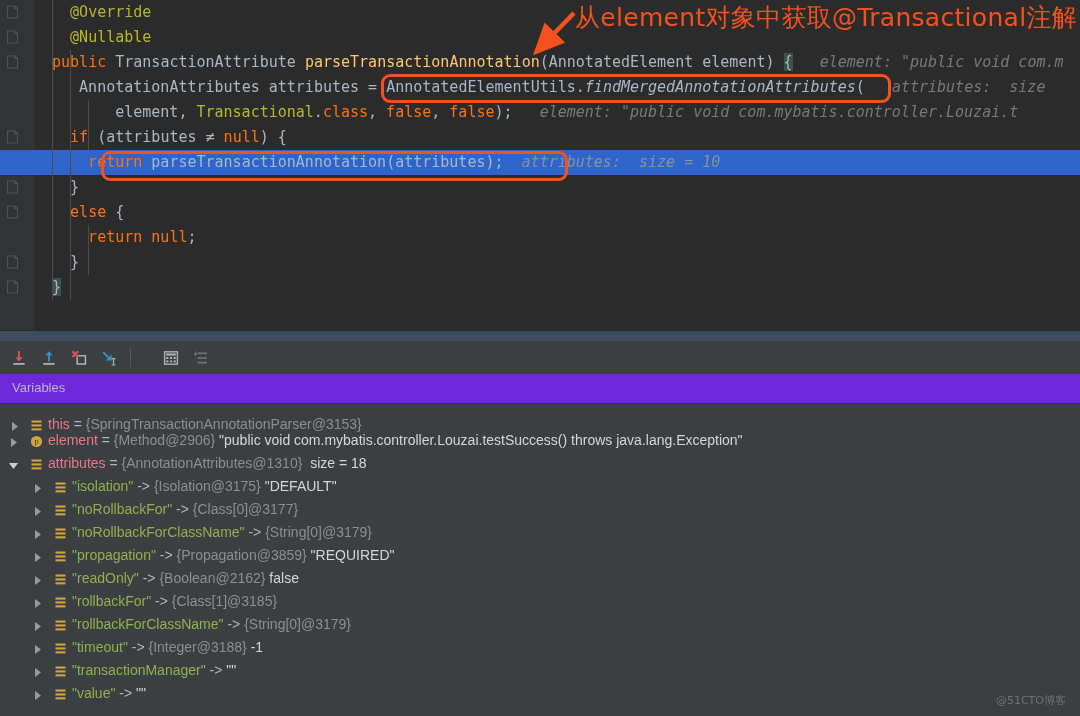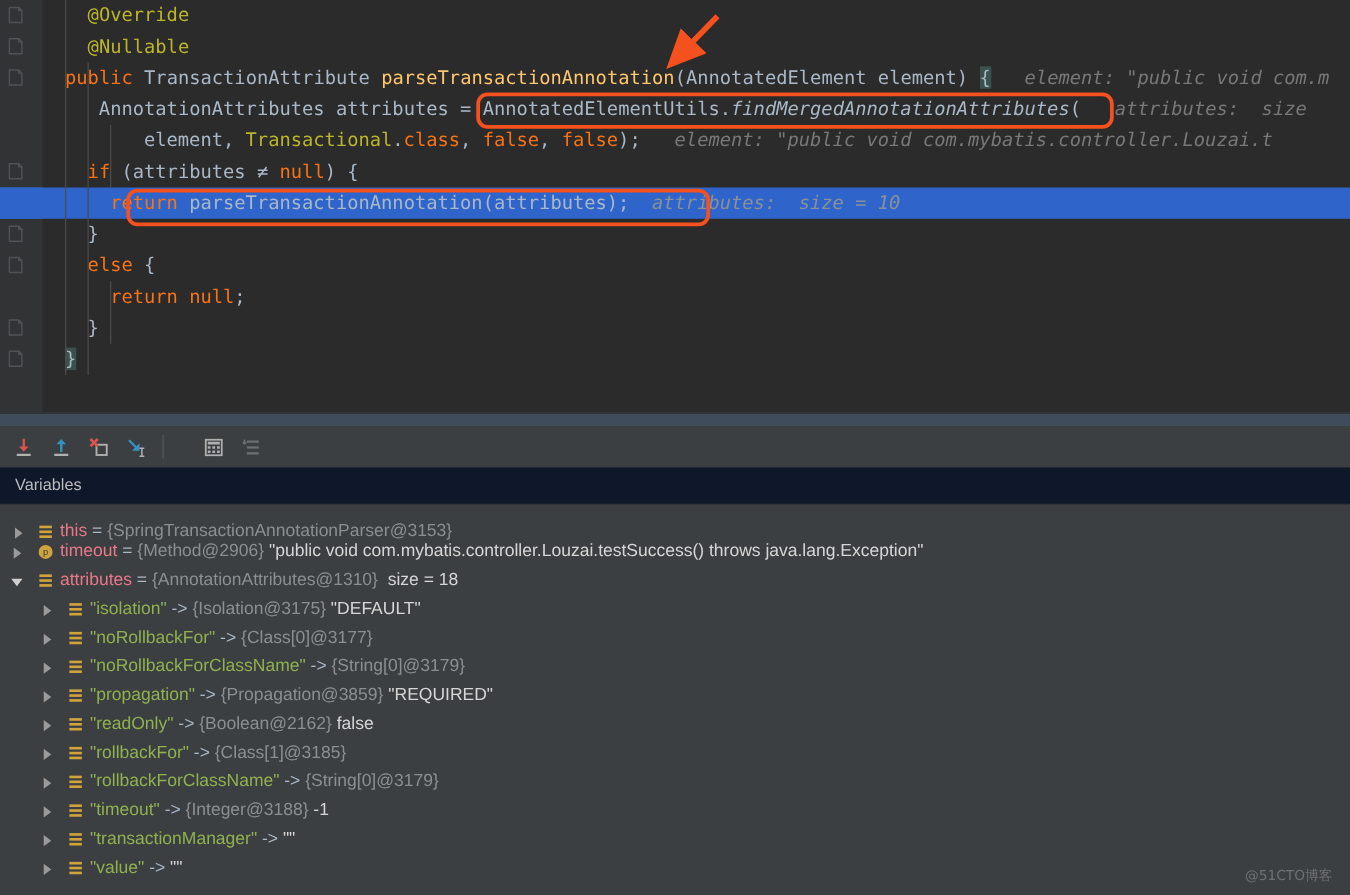--- a/index.html
+++ b/index.html
@@ -84,21 +84,21 @@
     position:absolute;top:6px;width:22px;height:22px;
     display:flex;align-items:center;justify-content:center;
   }
   .tb-sep{
     position:absolute;top:7px;width:1px;height:19px;background:#555759;
   }
 
   
   .vars-header{
     position:absolute;left:0;top:374px;width:1080px;height:29px;
-    background:#0f172a;border-bottom:1px solid #323232;
+    background:#6d28d9;border-bottom:1px solid #323232;
   }
   .vars-header .lbl{
     position:absolute;left:12px;top:6px;
     color:#bbbbbb;font-size:13px;
   }
 
   
   .vars-tree{
     position:absolute;left:0;top:404px;width:1080px;height:312px;
     background:#3c3f41;overflow:hidden;
@@ -199,20 +199,21 @@
 
     <svg width="1080" height="340" style="position:absolute;left:0;top:0;">
       <defs>
         <marker id="ahead" markerWidth="7" markerHeight="7" refX="5.4" refY="3.2" orient="auto">
           <path d="M0,0 L7,3.2 L0,6.4 z" fill="#f4511e"></path>
         </marker>
       </defs>
       <line x1="574" y1="13" x2="538" y2="50" stroke="#f4511e" stroke-width="4.5" marker-end="url(#ahead)"></line>
     </svg>
 
+    <div class="anno-text" style="left:575px;top:1px;">从element对象中获取@Transactional注解</div>
   </div>
 
   <div class="divider-bar"></div>
 
   <div class="dbg-toolbar">
 
     <div class="tb-btn" style="left:8px;">
       <svg width="18" height="18" viewBox="0 0 18 18">
         <path d="M9 2 L9 9.6" stroke="#d9534f" stroke-width="1.9" fill="none"></path>
         <path d="M5.2 8.2 L9 12.4 L12.8 8.2 z" fill="#d9534f"></path>
@@ -285,21 +286,21 @@
         <span class="vtext" style="left: 48px;"><span class="vname">this</span><span class="veq"> = </span><span class="vtype">{SpringTransactionAnnotationParser@3153}</span></span>
       </div>
       <div class="vrow" style="top: 26px;">
         <span class="arrow" style="left: 8px;"><svg width="11" height="11" viewBox="0 0 11 11">
             <path d="M3 1 L9 5.5 L3 10 z" fill="#9a9a9a"></path>
           </svg></span>
         <span class="vicon" style="left: 30px;"><svg width="13" height="13" viewBox="0 0 13 13">
             <circle cx="6.5" cy="6.5" r="5.6" fill="#d1a33c"></circle>
             <text x="6.5" y="9.4" font-size="7.5" font-family="Liberation Sans, sans-serif" fill="#3c3f41" text-anchor="middle">p</text>
           </svg></span>
-        <span class="vtext" style="left: 48px;"><span class="vname">timeout</span><span class="veq"> = </span><span class="vtype">{Method@2906}</span><span class="vval"> "public void com.mybatis.controller.Louzai.testSuccess() throws java.lang.Exception"</span></span>
+        <span class="vtext" style="left: 48px;"><span class="vname">element</span><span class="veq"> = </span><span class="vtype">{Method@2906}</span><span class="vval"> "public void com.mybatis.controller.Louzai.testSuccess() throws java.lang.Exception"</span></span>
       </div>
       <div class="vrow" style="top: 49px;">
         <span class="arrow" style="left: 8px;"><svg width="11" height="11" viewBox="0 0 11 11">
             <path d="M1 3 L10 3 L5.5 9 z" fill="#cfcfcf"></path>
           </svg></span>
         <span class="vicon" style="left: 30px;"><svg width="13" height="13" viewBox="0 0 13 13">
             <rect x="1.5" y="1.5" width="10" height="2.1" fill="#d1a33c"></rect>
             <rect x="1.5" y="5.4" width="10" height="2.1" fill="#d1a33c"></rect>
             <rect x="1.5" y="9.3" width="10" height="2.1" fill="#d1a33c"></rect>
           </svg></span>

